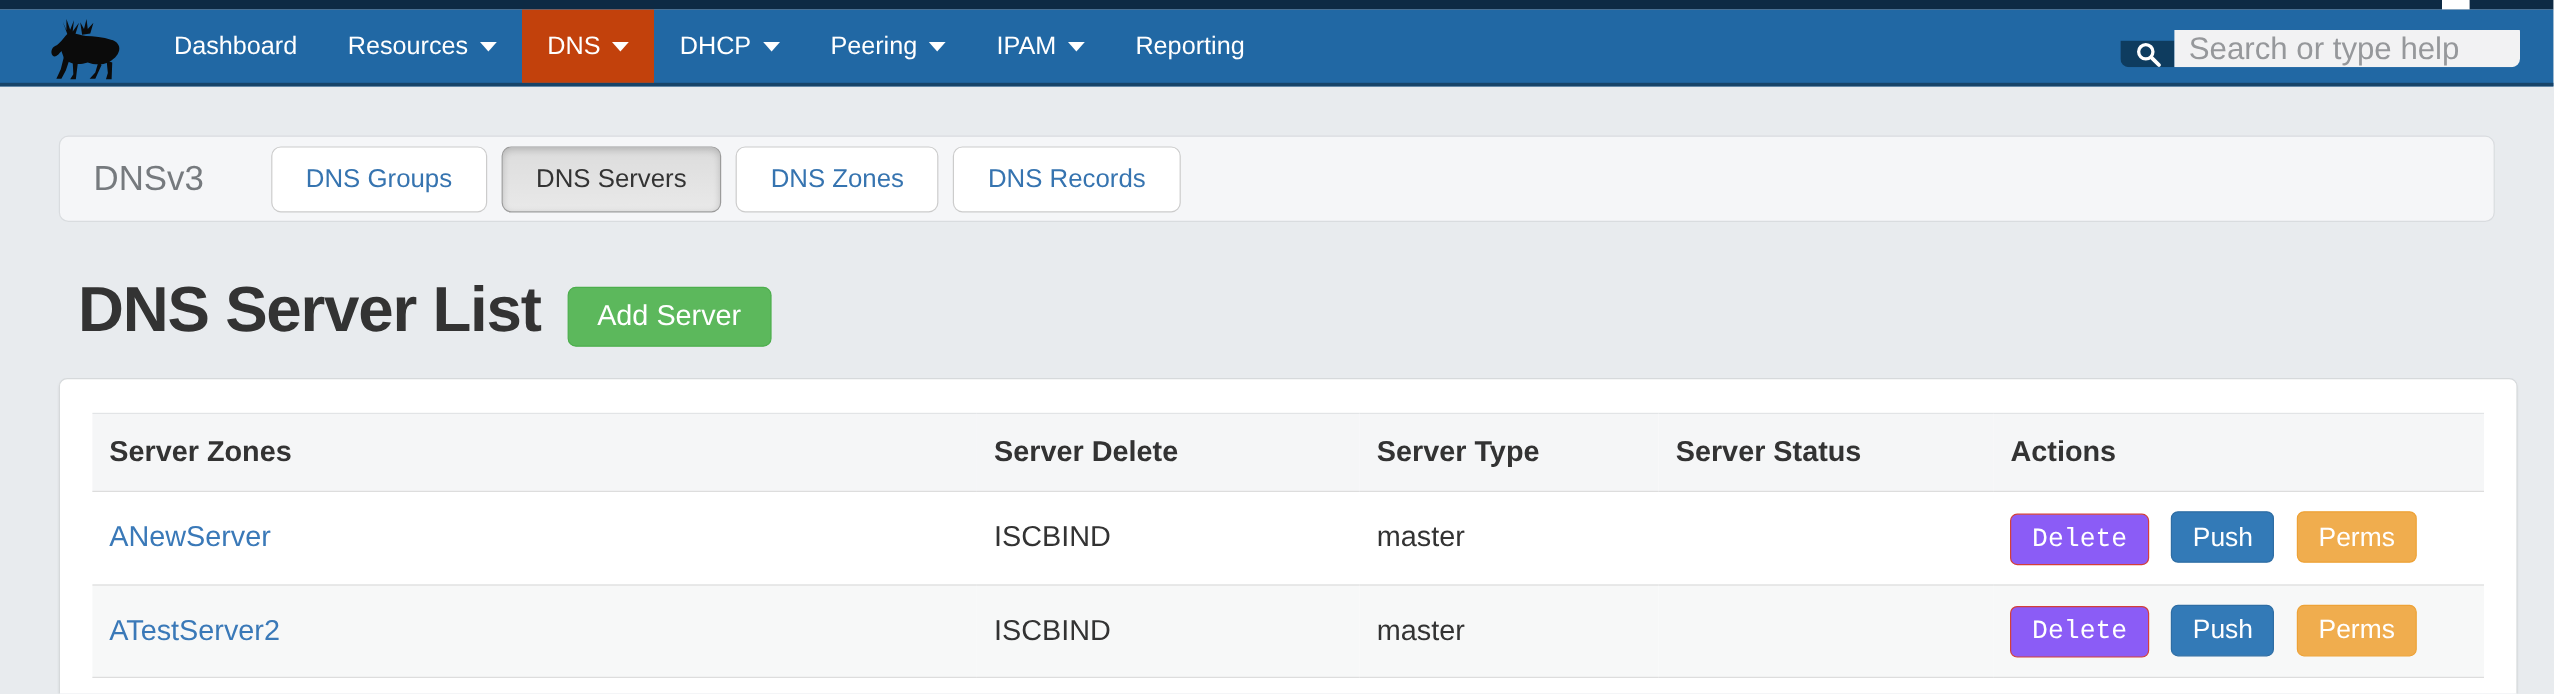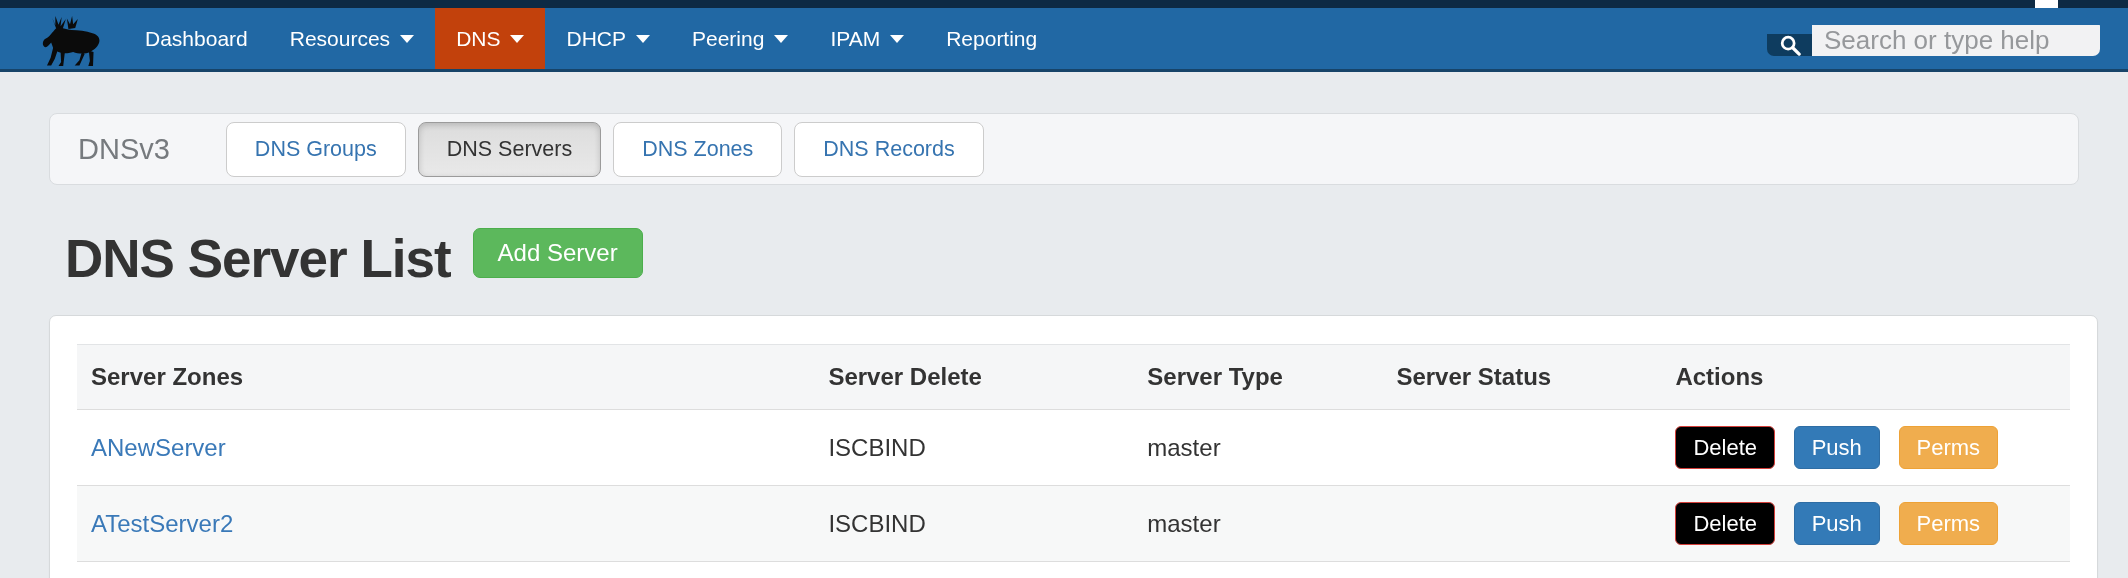--- a/index.html
+++ b/index.html
@@ -59,21 +59,21 @@
     height:55px; padding:0 28px; font-size:21.5px; font-family:inherit;
     border:1px solid #ccc; border-radius:8px; background:#fff; color:#3674b0;
     cursor:pointer; white-space:nowrap;
   }
   .tab-btn.active {
     background:linear-gradient(#dcdcdc,#e9e9e9); color:#333;
     border-color:#9b9b9b; box-shadow:inset 0 2px 6px rgba(0,0,0,.18);
   }
 
   
-  .heading-row { margin:43px 49px 0 65px; display:flex; align-items:flex-start; }
+  .heading-row { margin:43px 49px 0 65px; display:flex; align-items:flex-end; }
   .page-title { font-size:53px; font-weight:bold; color:#333; letter-spacing:-1px; }
   .add-btn {
     margin-left:22px; height:50px; padding:0 24px; font-size:24px; font-family:inherit;
     background:#5cb85c; border:1px solid #4cae4c; border-radius:7px; color:#fff; cursor:pointer;
   }
 
   
   .card {
     margin:26px 30px 0 49px; background:#fff;
     border:1px solid #d6d9db; border-radius:7px;
@@ -87,21 +87,21 @@
   }
   td { font-size:24px; padding:16px 14px; border-bottom:1px solid #dddddd; height:66px; }
   tr.striped td { background:#f7f8f8; }
   .col-name { width:37%; } .col-backend { width:16%; } .col-type { width:12.5%; }
   .col-status { width:14%; } .col-actions { width:20.5%; }
   a.server-link { color:#3a79b8; text-decoration:none; cursor:pointer; }
   .action-btn {
     height:43px; padding:0 17px; margin-right:12px; font-size:22px; font-family:inherit;
     border-radius:6px; color:#fff; cursor:pointer; border:1px solid transparent;
   }
-  .btn-delete { background:#000000; border-color:#d43f3a; }
+  .btn-delete { background:#8b5cf6; border-color:#d43f3a;font-family:Liberation Mono, monospace; }
   .btn-push   { background:#337ab7; border-color:#2e6da4; }
   .btn-perms  { background:#f0ad4e; border-color:#eea236; }
 </style>
 </head>
 <body>
 
 <div class="topstrip">
   <div class="tabmark"></div>
 </div>
 

